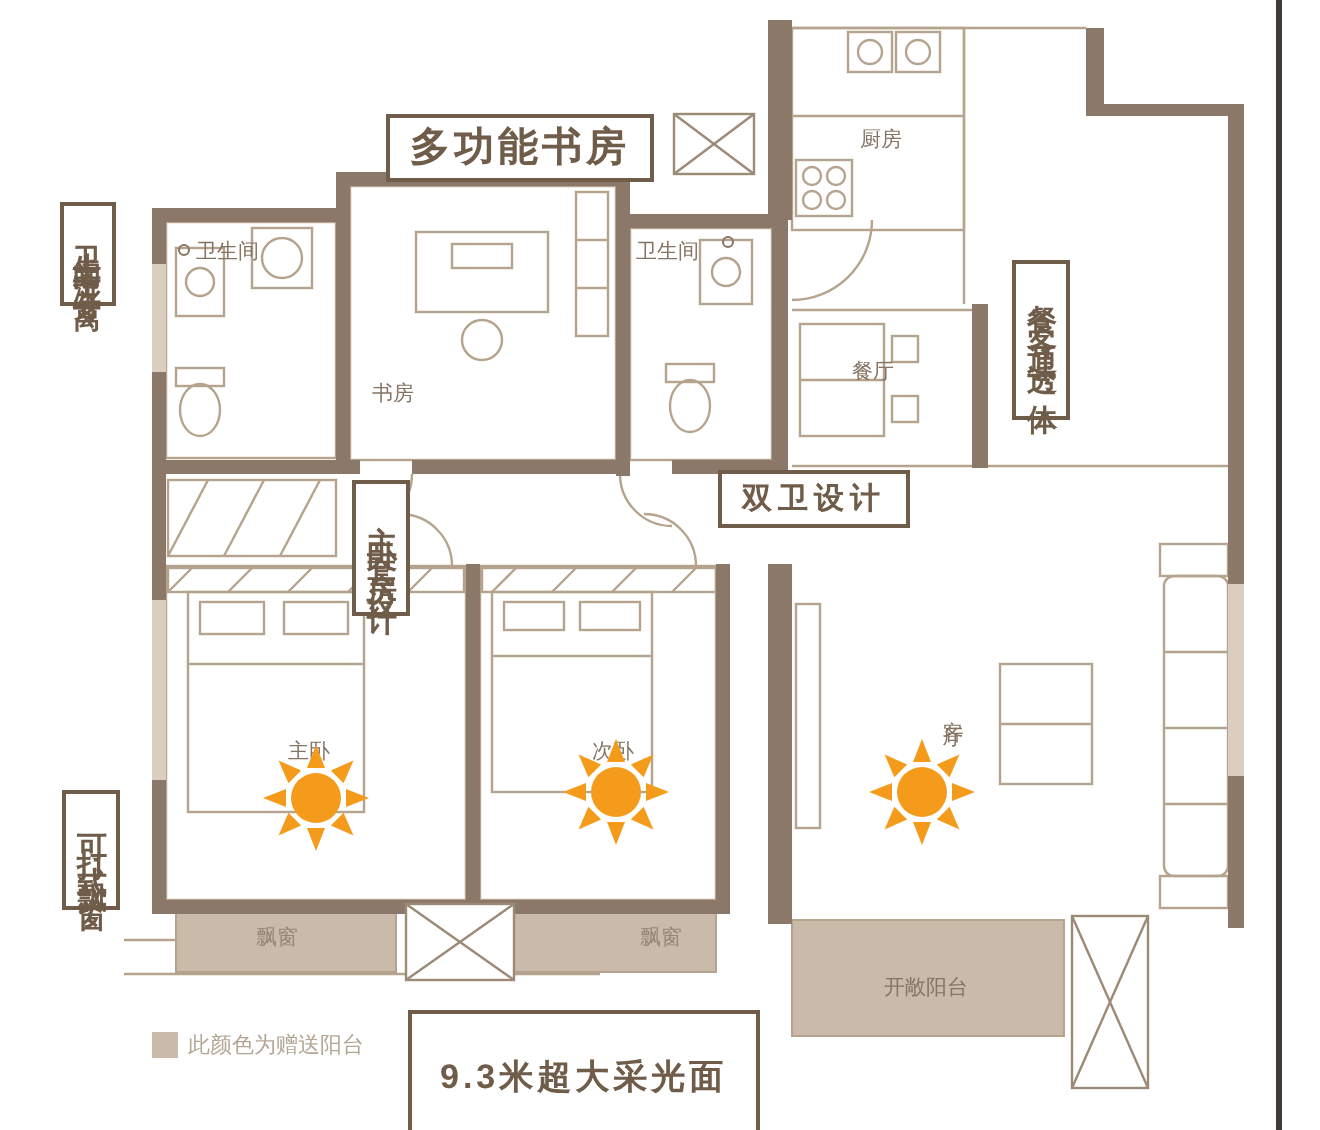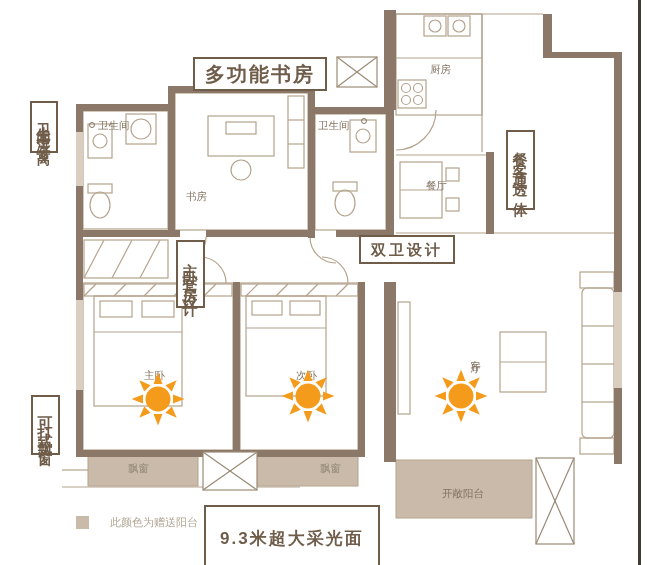--- a/index.html
+++ b/index.html
@@ -12,21 +12,21 @@
   .callout.v{writing-mode:vertical-rl;text-orientation:upright;padding:8px 5px;}
 
   #c-study{left:193px;top:57px;font-size:20px;letter-spacing:2px;}
   #c-bathsep{left:30px;top:101px;font-size:14px;letter-spacing:4px;}
   #c-master{left:176px;top:240px;letter-spacing:8px;}
   #c-double{left:311px;top:235px;letter-spacing:3px;margin-left:48px;}
   #c-dl{left:506px;top:130px;letter-spacing:10px;}
   #c-bay{left:31px;top:395px;letter-spacing:8px;}
   #c-light{left:204px;top:505px;font-size:17px;padding:23px 14px;letter-spacing:2px;}
 
-  .legend{position:absolute;left:76px;top:515px;display:flex;align-items:center;gap:21px;
+  .legend{position:absolute;left:76px;top:515px;display:flex;align-items:center;gap:5px;
           color:#b3a695;font-size:11px;z-index:4;}
   .legend .sw{width:13px;height:13px;background:#c9baa9;display:inline-block;}
 
   .rborder{position:absolute;left:638px;top:0;width:3px;height:565px;background:#3f3a36;z-index:6;}
 </style>
 </head>
 <body>
 
 <div class="page">
 

